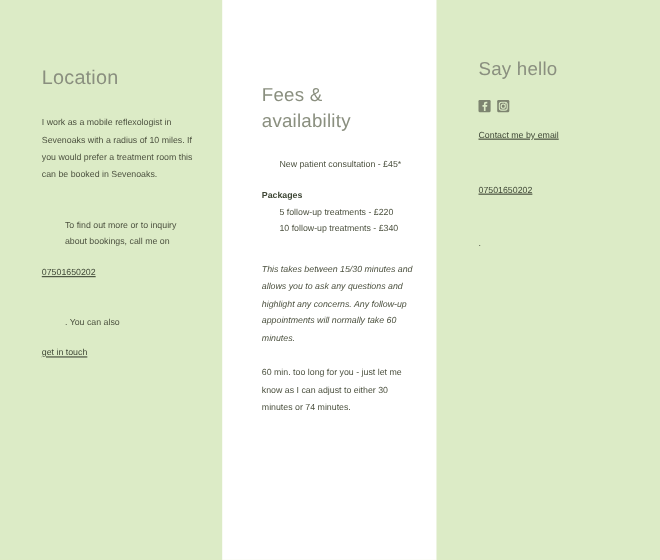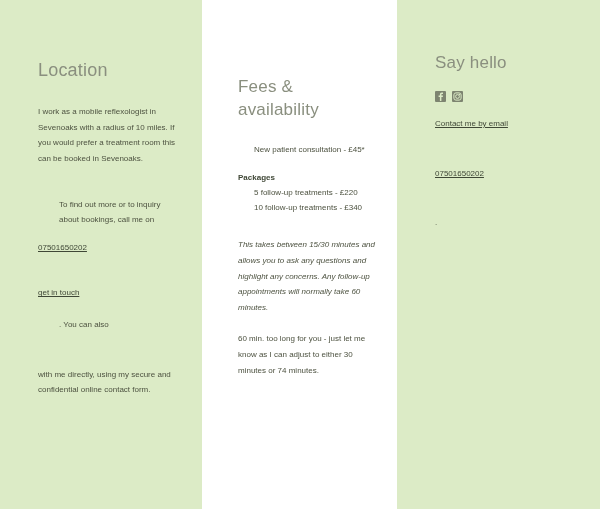--- a/index.html
+++ b/index.html
@@ -148,26 +148,25 @@
 
     <p class="body">I work as a mobile reflexologist in Sevenoaks with a radius of 10 miles. If you would prefer a treatment room this can be booked in Sevenoaks.</p>
 
     <div class="spacer-md"></div>
 
     <p class="body tight">To find out more or to inquiry about bookings, call me on</p>
     <p class="body"><span class="link">07501650202</span></p>
 
     <div class="spacer-md"></div>
 
+    <p class="body tight">. You can also</p>
     <p class="body"><span class="link">get in touch</span></p>
-    <p class="body tight">. You can also</p>
 
     <div class="spacer-lg"></div>
 
-    <p class="body">with me directly, using my secure and confidential online contact form.</p>
   </section>
 
   <section class="panel panel-2">
     <h2 class="heading">Fees &amp; availability</h2>
 
     <p class="price-line first">New patient consultation - £45*</p>
 
     <p class="pkg-title">Packages</p>
     <p class="pkg-item">5 follow-up treatments - £220</p>
     <p class="pkg-item">10 follow-up treatments - £340</p>

